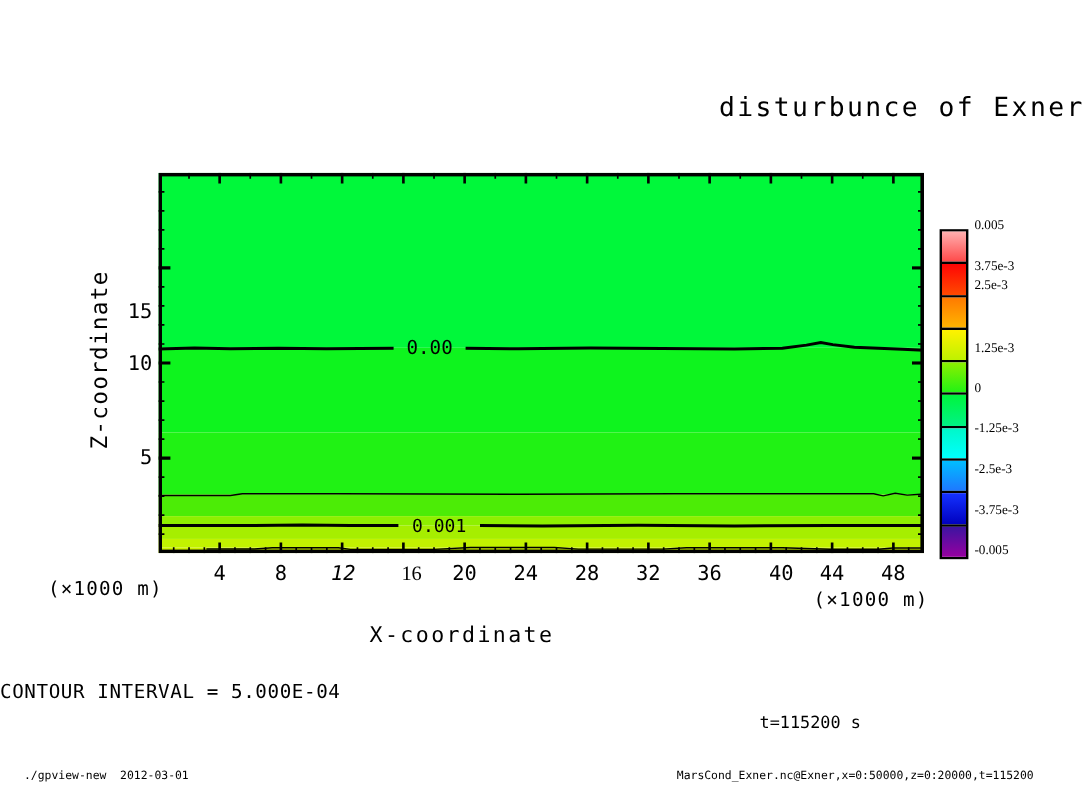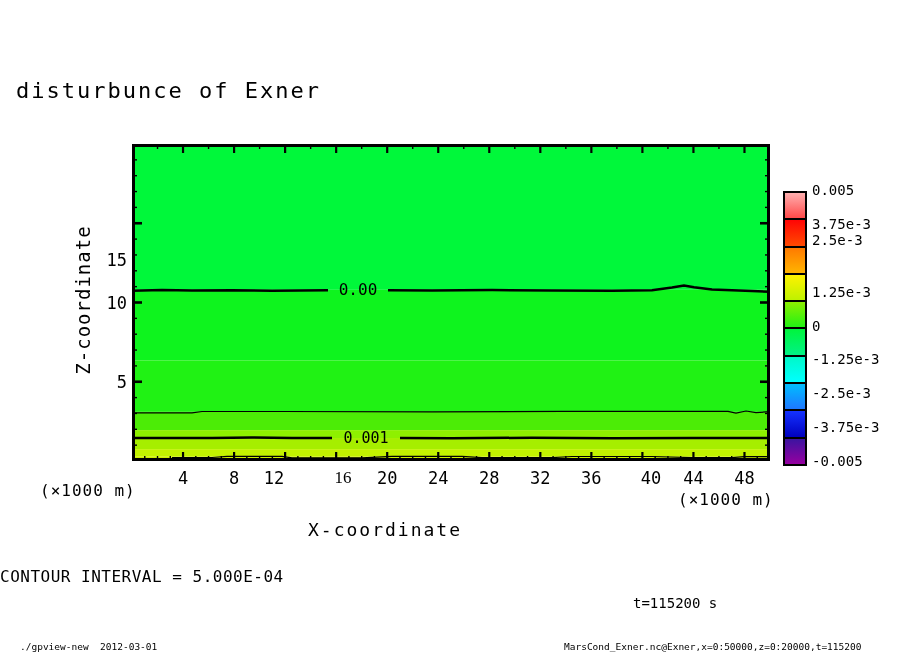--- a/index.html
+++ b/index.html
@@ -2,21 +2,21 @@
 <html><head>
 <meta charset="utf-8">
 <style>
   html,body{margin:0;padding:0;background:#fff;}
   #canvas{
     position:relative;width:904px;height:654px;background:#ffffff;
     font-family:"DejaVu Sans Mono",monospace;color:#000;overflow:hidden;
   }
   .abs{position:absolute;}
   #title{
-    left:16px;right:0;top:78px;text-align:left;
+    left:0;right:0;top:78px;text-align:right;
     font-size:22px;letter-spacing:2px;white-space:pre;
   }
   #plot-wrap{left:132px;top:144px;width:638px;height:317px;}
   #plot-svg{display:block;}
   #xtick-row .xlab{
     position:absolute;top:468px;width:40px;text-align:center;
     font-size:17px;
   }
   .ylab{
     position:absolute;width:34px;text-align:right;font-size:17px;
@@ -32,21 +32,21 @@
   #contour-interval{left:0;right:300px;top:567px;font-size:16px;letter-spacing:0.5px;white-space:pre;}
   #time-label{left:633px;top:595px;font-size:14px;}
   #footer-left{left:20px;top:641px;font-size:9.5px;white-space:pre;}
   #footer-right{left:564px;top:641px;font-size:9.5px;white-space:pre;}
   #colorbar{
     left:783px;top:191px;width:20px;height:271px;
     border:2px solid #000;display:flex;flex-direction:column;
   }
   #colorbar .cbcell{flex:1;border-bottom:2px solid #000;}
   #colorbar .cbcell:last-child{border-bottom:none;}
-  .cblab{position:absolute;left:812px;font-size:14px;white-space:pre;}
+  .cblab{position:absolute;left:812px;font-size:11px;white-space:pre;font-family:Liberation Serif, serif;}
 </style>
 </head>
 <body>
 
 <div id="canvas">
 
   <div id="title" class="abs">disturbunce of Exner</div>
 
   <div id="plot-wrap" class="abs">
     <svg id="plot-svg" width="638" height="317">
@@ -177,21 +177,21 @@
         <line x1="638" y1="31.69999999999999" x2="633" y2="31.69999999999999" stroke="#000" stroke-width="1.4"></line>
         <line x1="0" y1="15.850000000000023" x2="5" y2="15.850000000000023" stroke="#000" stroke-width="1.4"></line>
         <line x1="638" y1="15.850000000000023" x2="633" y2="15.850000000000023" stroke="#000" stroke-width="1.4"></line>
         <rect x="1.5" y="1.5" width="635" height="314" fill="none" stroke="#000" stroke-width="3"></rect>
       </svg>
   </div>
 
   <div id="xtick-row">
       <div class="xlab" style="left: 163.04px;">4</div>
       <div class="xlab" style="left: 214.08px;">8</div>
-      <div class="xlab" style="left: 254px;">12</div>
+      <div class="xlab" style="left: 266px; font-style: italic;">12</div>
       <div class="xlab" style="left: 323px; font-family: Liberation Serif, serif;">16</div>
       <div class="xlab" style="left: 367.2px;">20</div>
       <div class="xlab" style="left: 418.24px;">24</div>
       <div class="xlab" style="left: 469.28px;">28</div>
       <div class="xlab" style="left: 520.32px;">32</div>
       <div class="xlab" style="left: 571.36px;">36</div>
       <div class="xlab" style="left: 631px;">40</div>
       <div class="xlab" style="left: 673.44px;">44</div>
       <div class="xlab" style="left: 724.48px;">48</div>
     </div>

